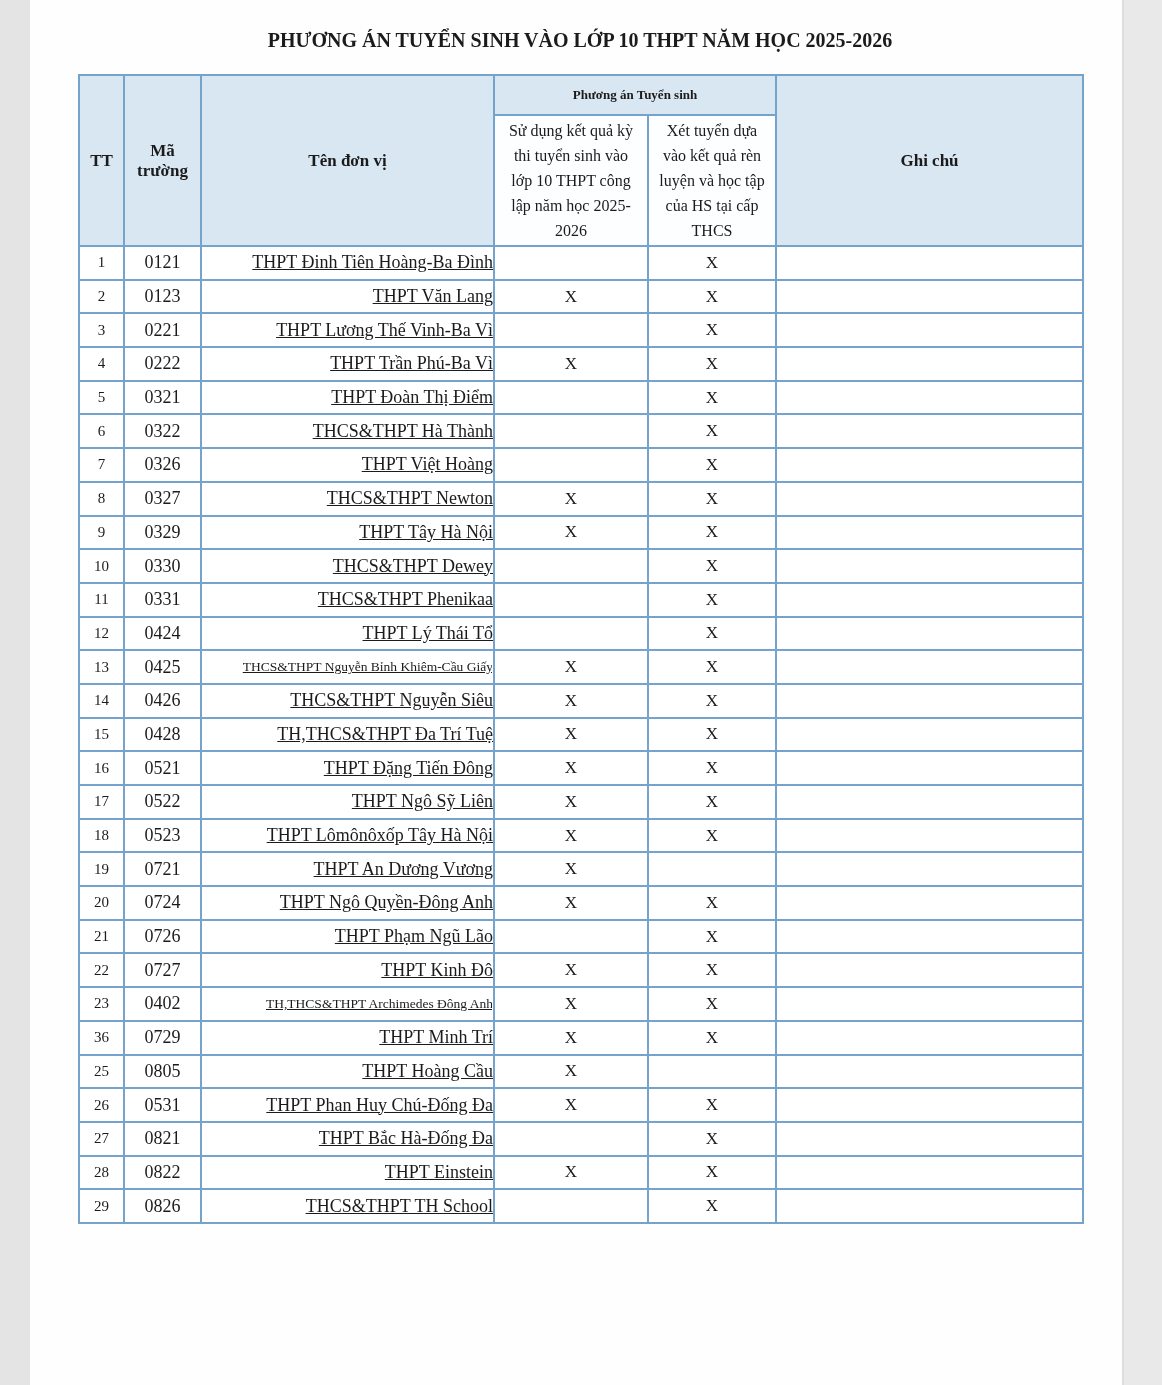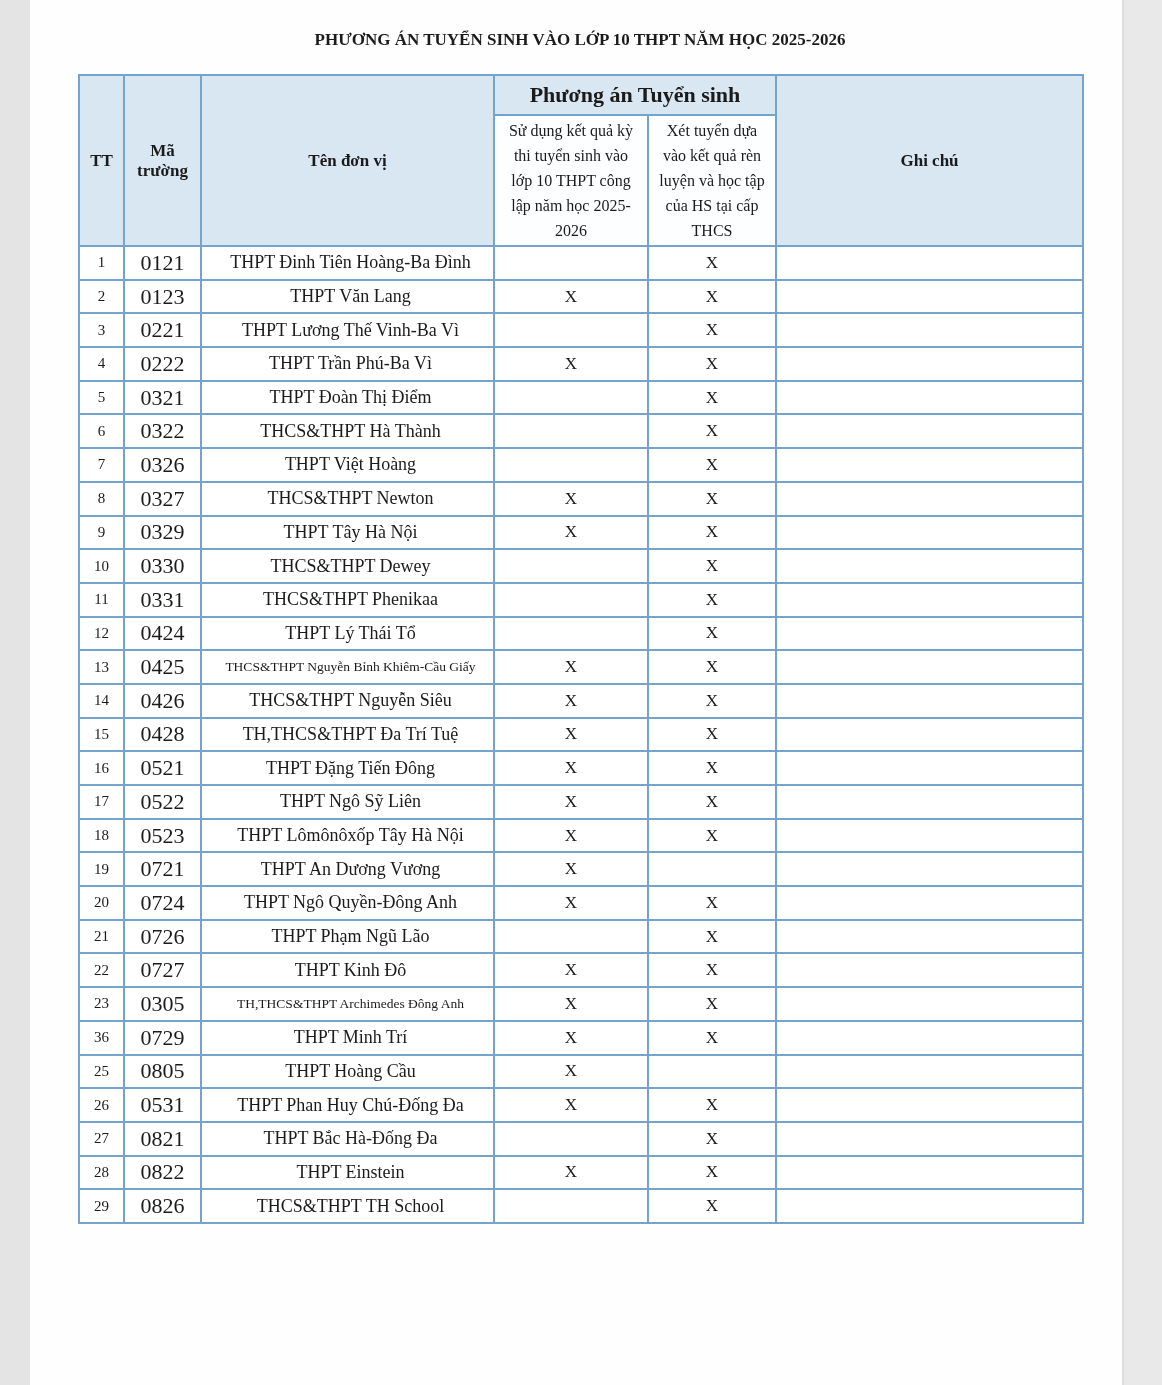--- a/index.html
+++ b/index.html
@@ -33,21 +33,21 @@
   .content {
     position: absolute;
     left: 78px;
     top: 0;
     width: 1004px;
   }
   .doc-title {
     margin-top: 27px;
     text-align: center;
     font-weight: bold;
-    font-size: 17px;
+    font-size: 20px;
     line-height: 26px;
     letter-spacing: 0px;
   }
   table.plan-table {
     margin-top: 21px;
     width: 1004px;
     border-collapse: collapse;
     table-layout: fixed;
   }
   .plan-table th, .plan-table td {
@@ -58,38 +58,38 @@
   }
   .plan-table th {
     background: #d9e7f3;
     font-weight: bold;
     font-size: 17px;
     text-align: center;
     padding: 2px 4px;
   }
   .plan-table th.group-head {
     height: 40px;
-    font-size: 22px;
+    font-size: 13px;
   }
   .plan-table th.sub-head {
     background: #fdfeff;
     font-weight: normal;
     font-size: 16px;
     line-height: 25px;
     height: 123px;
     padding: 2px 9px;
   }
   .plan-table tbody td {
     background: #ffffff;
     height: 33.7px; 
     padding: 0;
   }
   .c-tt   { text-align: center; font-size: 15px; }
-  .c-code { text-align: center; font-size: 22px; }
-  .c-name { text-align: center; font-size: 18px; padding-left: 6px !important; white-space: nowrap; }
+  .c-code { text-align: center; font-size: 18px; }
+  .c-name { text-align: right; font-size: 18px; padding-left: 6px !important; white-space: nowrap; text-decoration: underline; }
   .c-name.small { font-size: 13.5px; border-radius: 9px; }
   .c-mark { text-align: center; font-size: 17px; }
   .c-note { text-align: left; }
 </style>
 </head>
 <body>
 
 <div class="canvas">
   <div class="margin-strip-left"></div>
   <div class="margin-strip-right"></div>
@@ -293,21 +293,21 @@
           <tr>
     <td class="c-tt">22</td>
     <td class="c-code">0727</td>
     <td class="c-name">THPT Kinh Đô</td>
     <td class="c-mark">X</td>
     <td class="c-mark">X</td>
     <td class="c-note"></td>
   </tr>
           <tr>
     <td class="c-tt">23</td>
-    <td class="c-code">0305</td>
+    <td class="c-code">0402</td>
     <td class="c-name small">TH,THCS&amp;THPT Archimedes Đông Anh</td>
     <td class="c-mark">X</td>
     <td class="c-mark">X</td>
     <td class="c-note"></td>
   </tr>
           <tr>
     <td class="c-tt">36</td>
     <td class="c-code">0729</td>
     <td class="c-name">THPT Minh Trí</td>
     <td class="c-mark">X</td>

